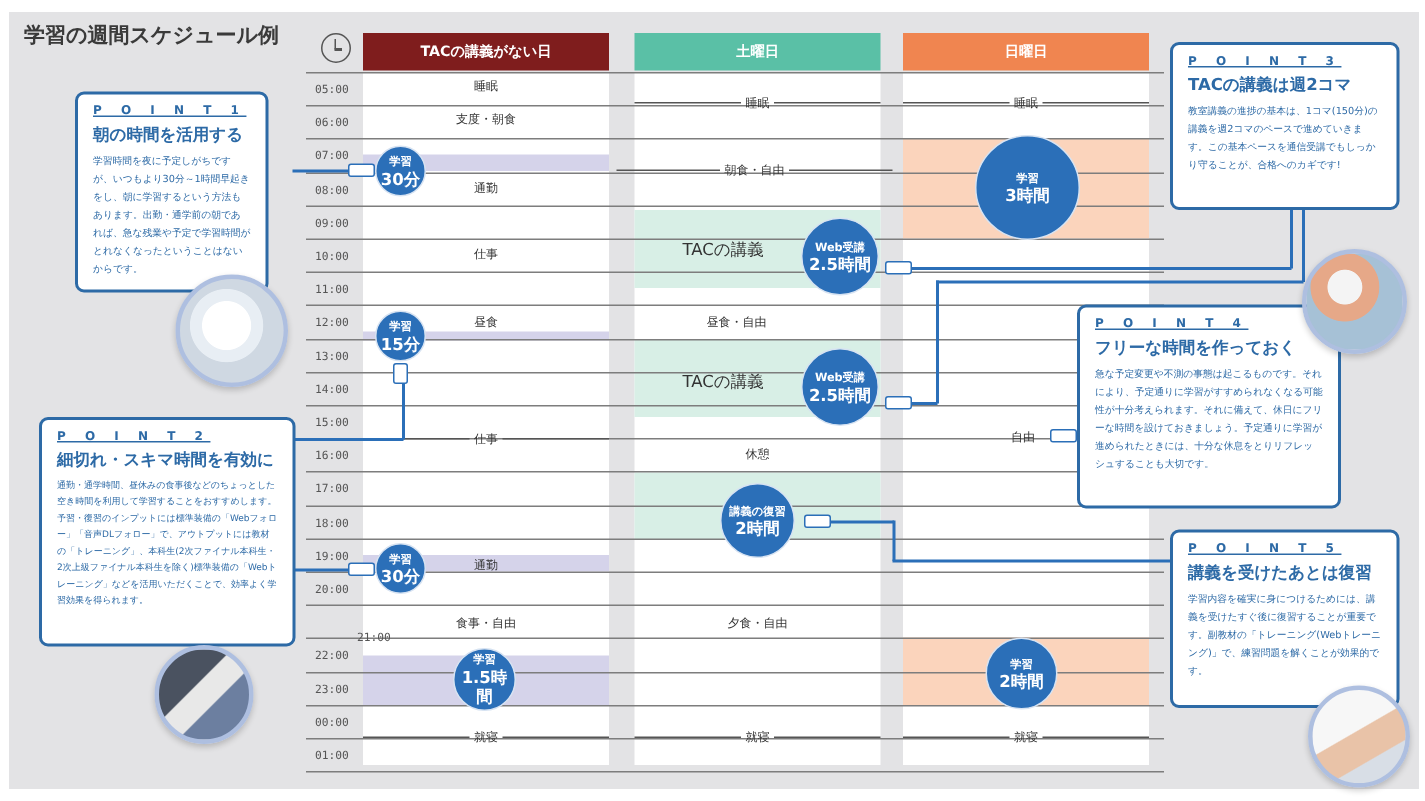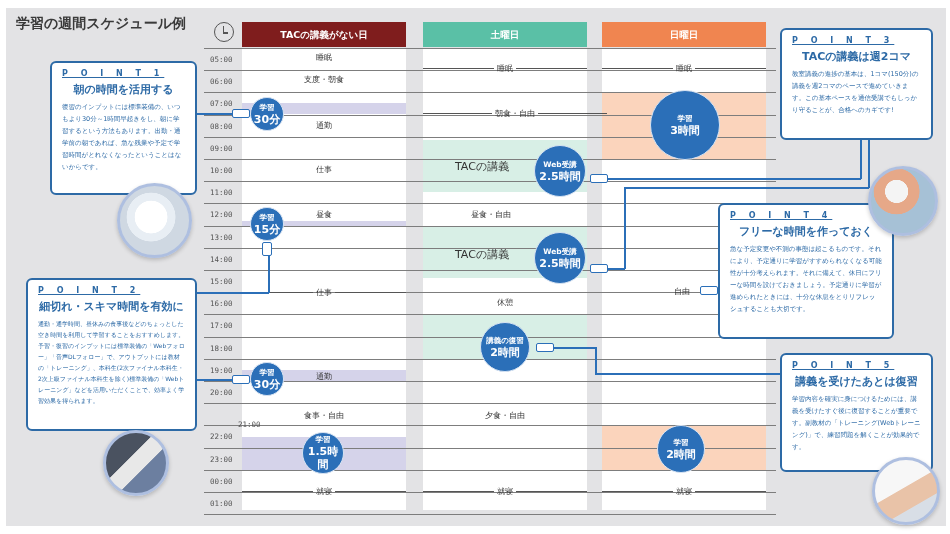--- a/index.html
+++ b/index.html
@@ -19,21 +19,21 @@
 .act span{background:transparent;padding:0 3px;}
 .lined{display:flex;align-items:center;}
 .lined:before,.lined:after{content:"";flex:1;height:1px;background:#555;}
 .badge{position:absolute;border-radius:50%;background:#2b6fb8;color:#fff;text-align:center;display:flex;flex-direction:column;justify-content:center;align-items:center;font-weight:bold;border:1.5px solid #d7e3f2;}
 .badge .t1{font-size:7.5px;line-height:10px;}
 .badge .t2{font-size:11px;line-height:13px;}
 .hand{position:absolute;width:18px;height:9px;border:1.3px solid #2b6fb8;background:#fff;border-radius:2px;}
 .conn{position:absolute;background:#2b6fb8;}
 .pbox{position:absolute;background:#fff;border:2px solid #2d6aa6;border-radius:6px;padding:6px 10px;color:#2d6aa6;}
 .pbox .plabel{font-size:8px;letter-spacing:5px;text-align:left;font-weight:bold;text-decoration:underline;margin-bottom:4px;}
-.pbox .phead{font-size:11px;font-weight:bold;text-align:center;margin-bottom:4px;color:#2d6aa6;}
+.pbox .phead{font-size:11px;font-weight:bold;margin-bottom:4px;color:#2d6aa6;}
 .pbox .pbody{font-size:6.5px;line-height:12px;color:#2d6aa6;}
 .photo{position:absolute;border-radius:50%;border:3px solid #aebfe0;box-shadow:0 2px 4px rgba(0,0,0,.2);}
 </style>
 </head>
 <body>
 
 <div id="board"></div>
 <div class="title">学習の週間スケジュール例</div>
 
 <div class="clock"></div>
@@ -90,21 +90,21 @@
   </div>
 <div class="act" style="left:242px;width:164px;top:371px">通勤</div>
 <div class="act" style="left:242px;width:164px;top:410px">食事・自由</div>
 <div class="act lined" style="left:242px;width:164px;top:486px">
     <span>就寝</span>
   </div>
 
 <div class="act lined" style="left:423px;width:164px;top:63px">
     <span>睡眠</span>
   </div>
-<div class="act lined" style="left:423px;width:184px;top:108px">
+<div class="act lined" style="left:411px;width:184px;top:108px">
     <span>朝食・自由</span>
   </div>
 <div class="act lg" style="left:455px;top:159px">TACの講義</div>
 <div class="act" style="left:423px;width:136px;top:209px">昼食・自由</div>
 <div class="act lg" style="left:455px;top:247px">TACの講義</div>
 <div class="act" style="left:423px;width:164px;top:297px">休憩</div>
 <div class="act" style="left:423px;width:164px;top:410px">夕食・自由</div>
 <div class="act lined" style="left:423px;width:164px;top:486px">
     <span>就寝</span>
   </div>
@@ -169,24 +169,24 @@
   </div>
 <div class="badge" style="left:650px;top:90px;width:70px;height:70px">
     <span class="t1">学習</span>
     <span class="t2">3時間</span>
   </div>
 <div class="badge" style="left:657px;top:425px;width:48px;height:48px">
     <span class="t1">学習</span>
     <span class="t2">2時間</span>
   </div>
 
-<div class="pbox" style="left:50px;top:61px;width:147px;height:134px">
+<div class="pbox" style="left:50px;top:61px;width:129px;height:134px">
   <div class="plabel">P O I N T 1</div>
   <div class="phead">朝の時間を活用する</div>
-  <div class="pbody">復習のインプットには標準装備の、いつもより30分～1時間早起きをし、朝に学習するという方法もあります。出勤・通学前の朝であれば、急な残業や予定で学習時間がとれなくなったということはないからです。</div>
+  <div class="pbody">学習時間を夜に予定しがちですが、いつもより30分～1時間早起きをし、朝に学習するという方法もあります。出勤・通学前の朝であれば、急な残業や予定で学習時間がとれなくなったということはないからです。</div>
 </div>
 <div class="pbox" style="left:26px;top:278px;width:171px;height:153px">
   <div class="plabel">P O I N T 2</div>
   <div class="phead">細切れ・スキマ時間を有効に</div>
   <div class="pbody" style="font-size:6px;line-height:11px">通勤・通学時間、昼休みの食事後などのちょっとした空き時間を利用して学習することをおすすめします。予習・復習のインプットには標準装備の「Webフォロー」「音声DLフォロー」で、アウトプットには教材の「トレーニング」、本科生(2次ファイナル本科生・2次上級ファイナル本科生を除く)標準装備の「Webトレーニング」などを活用いただくことで、効率よく学習効果を得られます。</div>
 </div>
 <div class="pbox" style="left:780px;top:28px;width:153px;height:112px">
   <div class="plabel">P O I N T 3</div>
   <div class="phead">TACの講義は週2コマ</div>
   <div class="pbody">教室講義の進捗の基本は、1コマ(150分)の講義を週2コマのペースで進めていきます。この基本ペースを通信受講でもしっかり守ることが、合格へのカギです!</div>

